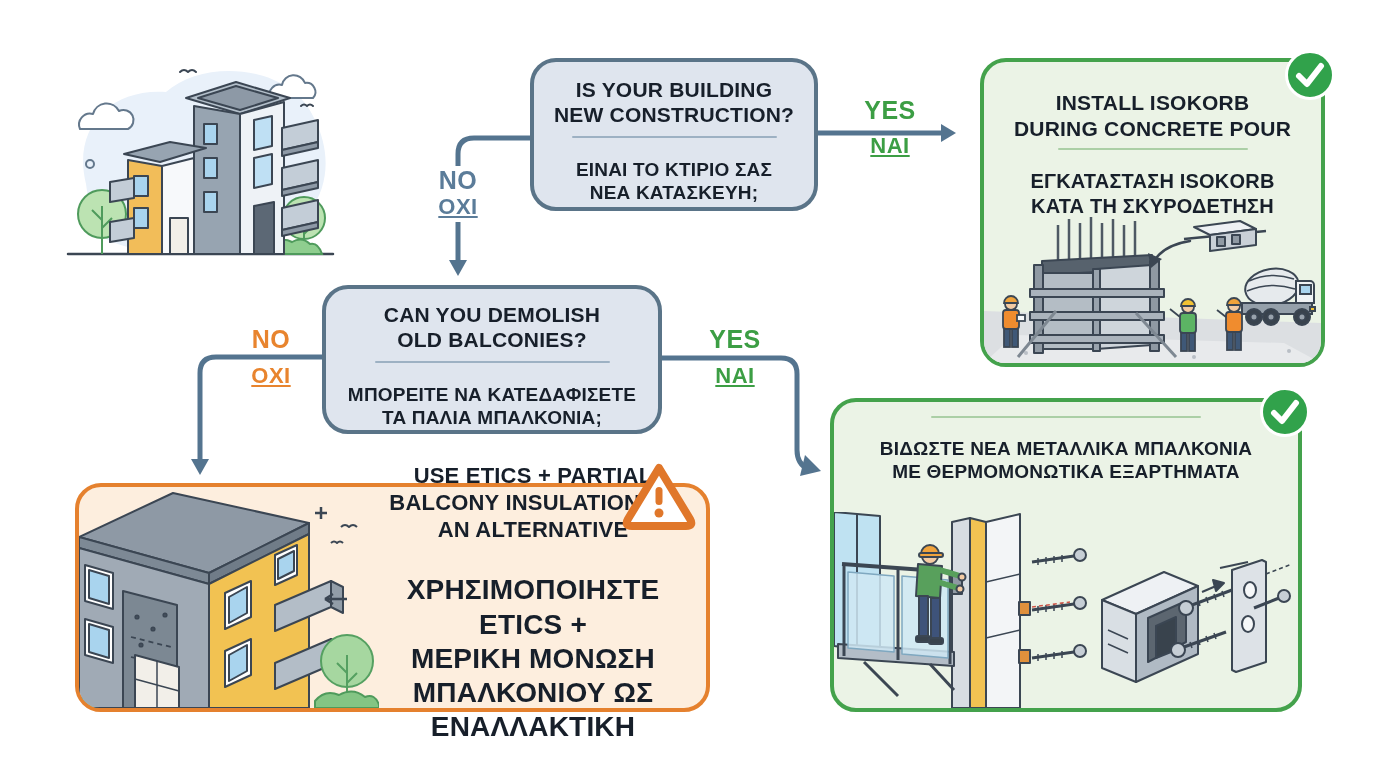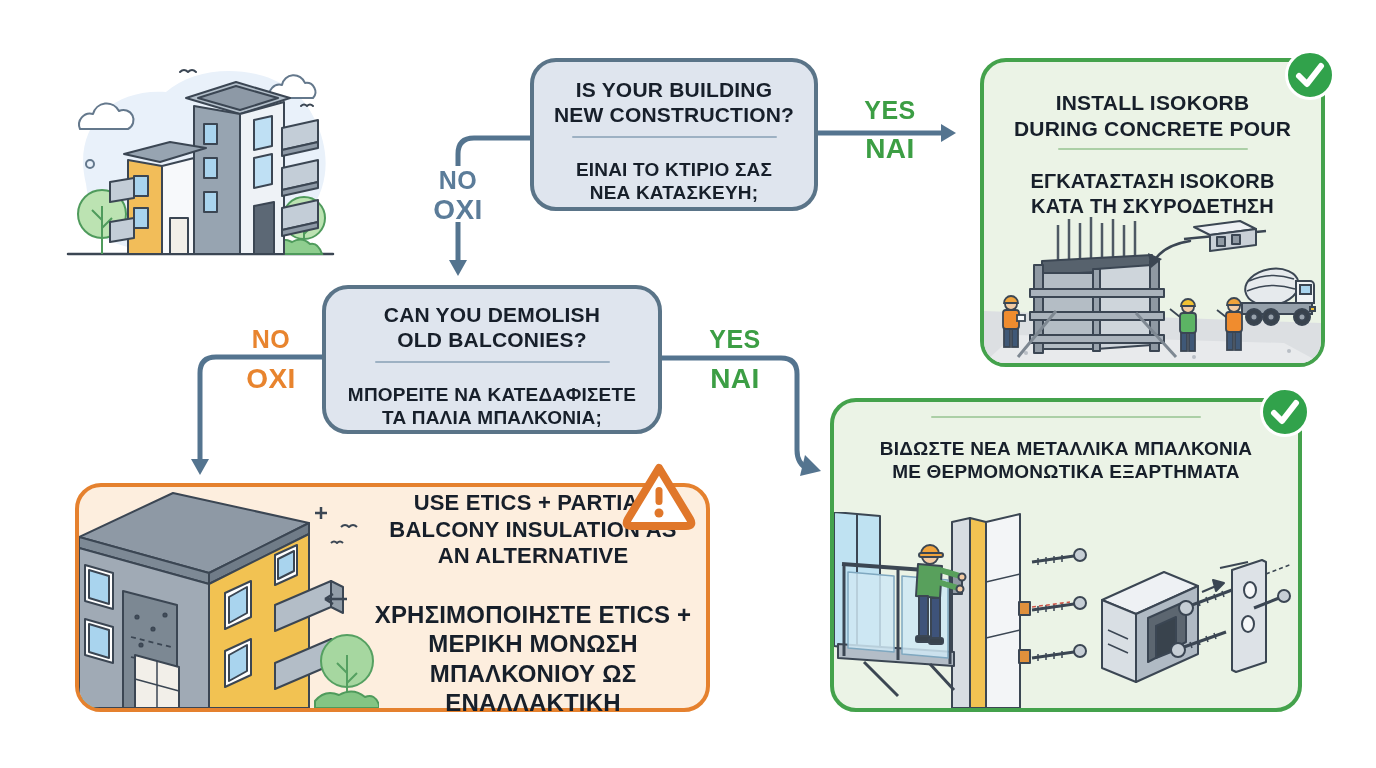--- a/index.html
+++ b/index.html
@@ -17,21 +17,21 @@
   .q-gr{font-size:19px;}
   .divider{height:2px;border-radius:2px;}
   .q-div{width:205px;background:#9db1c3;}
   .g-div{background:#abcfa6;}
   .o-div{background:#e2a668;}
   .outcome-text{position:absolute;left:0;right:0;display:flex;flex-direction:column;align-items:center;gap:7px;z-index:2;}
   .clip{position:absolute;inset:0;border-radius:21px;overflow:hidden;z-index:1;}
   .edge-label{position:absolute;display:flex;flex-direction:column;align-items:center;z-index:3;
               font-weight:bold;letter-spacing:.5px;}
   .edge-label .en{font-size:25px;line-height:1;}
-  .edge-label .gr{font-size:28px;line-height:1;}
+  .edge-label .gr{font-size:22px;line-height:1;text-decoration:underline;}
   .lbl-green{color:#3c9e44;}
   .lbl-orange{color:#e8842e;}
   .lbl-slate{color:#5b7c99;}
   .badge-check{position:absolute;width:44px;height:44px;border-radius:50%;background:#31a24b;
                border:3px solid #fff;display:flex;align-items:center;justify-content:center;z-index:4;}
   .warning-badge{position:absolute;z-index:4;}
   svg .s{stroke:#3b4653;fill:none;stroke-linecap:round;stroke-linejoin:round;}
 </style>
 </head>
 <body>
@@ -273,21 +273,21 @@
           <path d="M252 56 q3 -3 6 0 q3 -3 6 0" fill="none" stroke-width="2"></path>
           <path d="M268 112 h-22 m0 0 l8 -5 m-8 5 l8 5" fill="none" stroke-width="2.5"></path>
         </g>
       </svg>
     </div>
     <div class="outcome-text" style="left:295px;right:14px;top:0;bottom:0;justify-content:center;gap:9px;">
       <div class="txt" style="font-size:22px;">USE ETICS + PARTIAL
 BALCONY INSULATION AS
 AN ALTERNATIVE</div>
       <div class="divider o-div" style="width:180px;"></div>
-      <div class="txt" style="font-size:24px;">ΧΡΗΣΙΜΟΠΟΙΗΣΤΕ ETICS +
+      <div class="txt" style="font-size:28px;">ΧΡΗΣΙΜΟΠΟΙΗΣΤΕ ETICS +
 ΜΕΡΙΚΗ ΜΟΝΩΣΗ
 ΜΠΑΛΚΟΝΙΟΥ ΩΣ
 ΕΝΑΛΛΑΚΤΙΚΗ</div>
     </div>
     <svg class="warning-badge" style="top:-26px;right:8px;" viewBox="0 0 78 70" width="78" height="70">
       <path d="M39 7 L70 58 Q74 65 66 65 L12 65 Q4 65 8 58 Z" fill="#fff" stroke="#e0772a" stroke-width="8" stroke-linejoin="round"></path>
       <rect x="35.5" y="26" width="7" height="18" rx="3.5" fill="#e0772a"></rect>
       <circle cx="39" cy="52" r="4.5" fill="#e0772a"></circle>
     </svg>
   </div>

